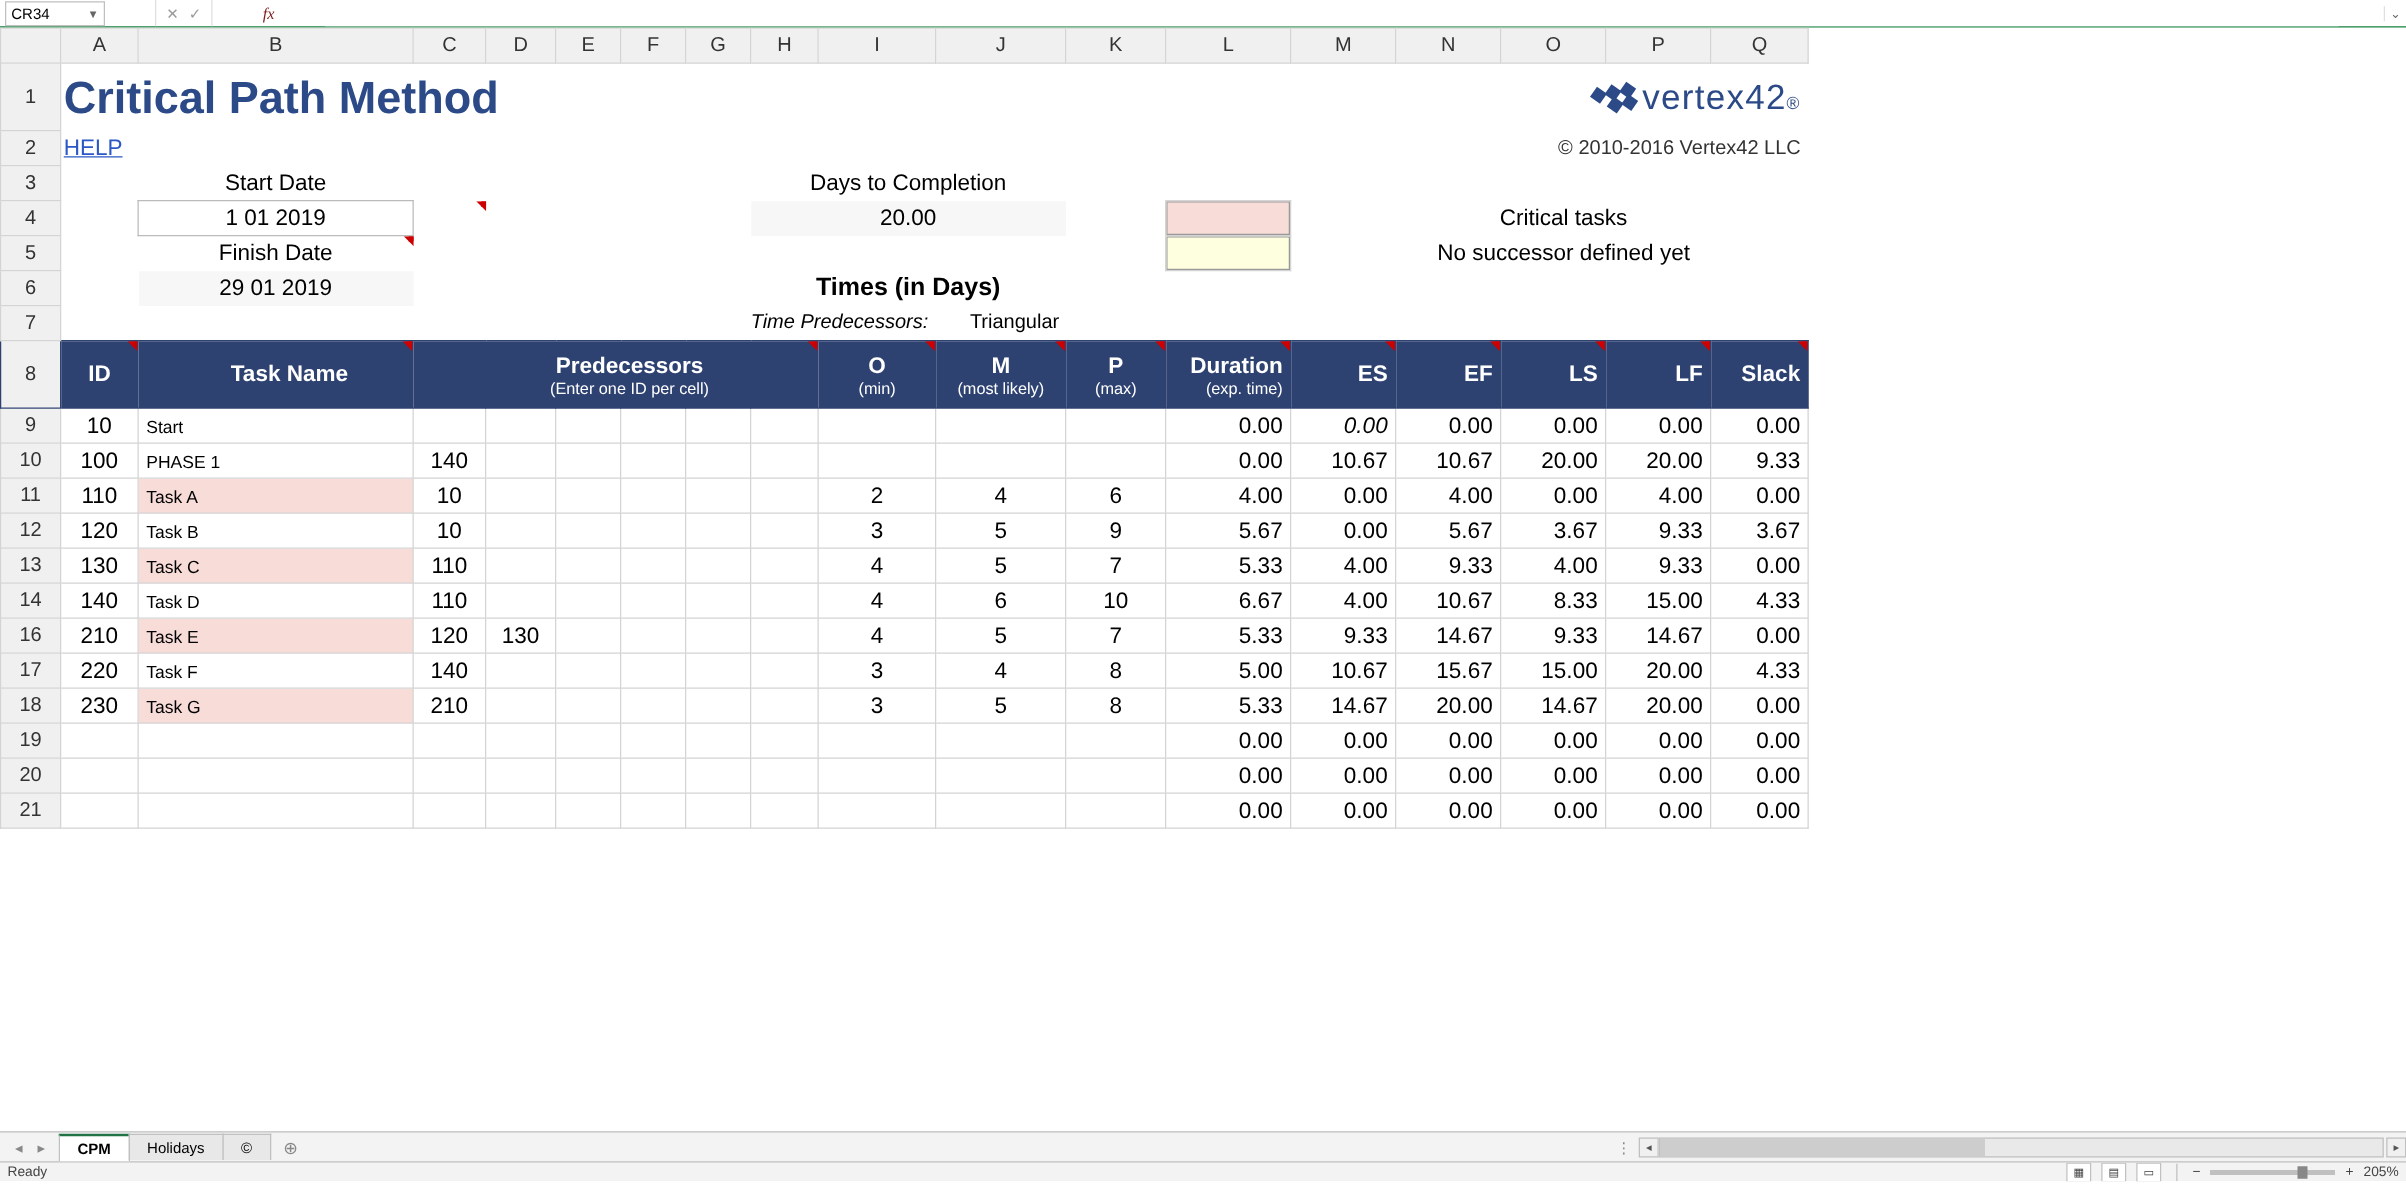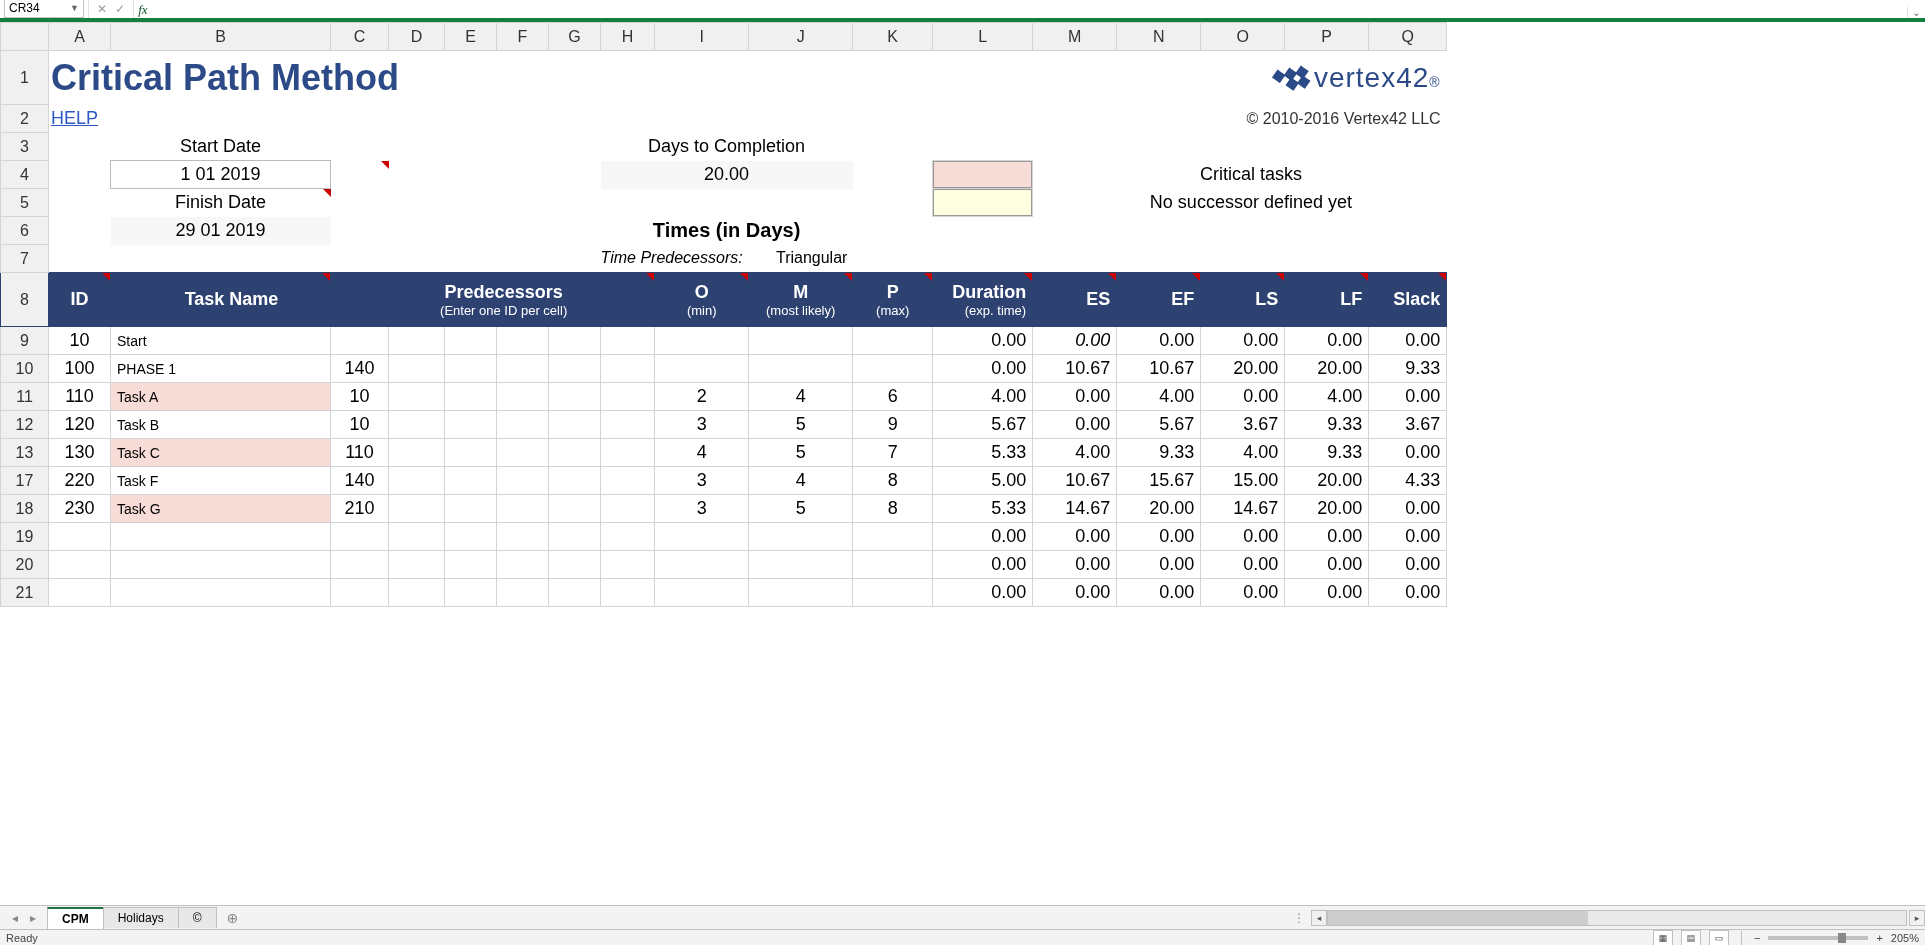--- a/index.html
+++ b/index.html
@@ -1,23 +1,23 @@
 <!DOCTYPE html>
 <html><head>
 <meta charset="utf-8">
 <style>
 * { box-sizing: border-box; margin: 0; padding: 0; }
 body { font-family: Arial, sans-serif; font-size: 13px; background: #fff; color: #000; overflow: hidden; }
 
 
-.formula-bar { display: flex; align-items: flex-end; height: 22px; border-bottom: 4px solid #15803d; background: #fff; }
+.formula-bar { display: flex; align-items: center; height: 22px; border-bottom: 1px solid #15803d; background: #fff; gap: 36px; }
 .name-box { width: 80px; height: 20px; border: 1px solid #c0c0c0; padding: 0 4px; font-size: 12px; display: flex; align-items: center; justify-content: space-between; margin: 0 4px; }
 .name-box .dd { font-size: 9px; color: #666; }
 .fb-icons { display: flex; gap: 8px; padding: 0 8px; color: #999; font-size: 12px; border-left: 1px solid #e0e0e0; border-right: 1px solid #e0e0e0; height: 100%; align-items: center; }
-.fx { font-style: italic; font-family: 'Times New Roman', serif; color: #14532d; padding: 0 4px; }
+.fx { font-style: italic; font-family: 'Times New Roman', serif; color: #7f1d1d; padding: 0 4px; }
 .formula-input { flex: 1; height: 20px; border: none; padding: 0 6px; }
 .fb-expand { width: 18px; text-align: center; color: #666; font-size: 10px; border-left: 1px solid #e0e0e0; }
 
 
 .sheet-wrap { position: relative; height: calc(100vh - 22px - 24px - 20px); overflow: hidden; }
 .sheet { border-collapse: collapse; table-layout: fixed; }
 .sheet th, .sheet td { border: 1px solid #d4d4d4; height: 28px; vertical-align: middle; white-space: nowrap; overflow: hidden; }
 
 
 .corner { width: 48px; background: #f0f0f0; border: 1px solid #aaa; }
@@ -346,20 +346,60 @@
           <td class="cell-id">5</td>
           <td class="cell-id">7</td>
           <td class="cell-num">5.33</td>
           <td class="cell-num">4.00</td>
           <td class="cell-num">9.33</td>
           <td class="cell-num">4.00</td>
           <td class="cell-num">9.33</td>
           <td class="cell-num">0.00</td>
         </tr>
         <tr>
+          <th class="row-h">14</th>
+          <td class="cell-id">140</td>
+          <td class="cell-text">Task D</td>
+          <td class="cell-id">110</td>
+          <td class="cell-id"></td>
+          <td class="cell-id"></td>
+          <td class="cell-id"></td>
+          <td class="cell-id"></td>
+          <td class="cell-id"></td>
+          <td class="cell-id">4</td>
+          <td class="cell-id">6</td>
+          <td class="cell-id">10</td>
+          <td class="cell-num">6.67</td>
+          <td class="cell-num">4.00</td>
+          <td class="cell-num">10.67</td>
+          <td class="cell-num">8.33</td>
+          <td class="cell-num">15.00</td>
+          <td class="cell-num">4.33</td>
+        </tr>
+        <tr>
+          <th class="row-h">16</th>
+          <td class="cell-id">210</td>
+          <td class="cell-text critical">Task E</td>
+          <td class="cell-id">120</td>
+          <td class="cell-id">130</td>
+          <td class="cell-id"></td>
+          <td class="cell-id"></td>
+          <td class="cell-id"></td>
+          <td class="cell-id"></td>
+          <td class="cell-id">4</td>
+          <td class="cell-id">5</td>
+          <td class="cell-id">7</td>
+          <td class="cell-num">5.33</td>
+          <td class="cell-num">9.33</td>
+          <td class="cell-num">14.67</td>
+          <td class="cell-num">9.33</td>
+          <td class="cell-num">14.67</td>
+          <td class="cell-num">0.00</td>
+        </tr>
+        <tr>
           <th class="row-h">17</th>
           <td class="cell-id">220</td>
           <td class="cell-text">Task F</td>
           <td class="cell-id">140</td>
           <td class="cell-id"></td>
           <td class="cell-id"></td>
           <td class="cell-id"></td>
           <td class="cell-id"></td>
           <td class="cell-id"></td>
           <td class="cell-id">3</td>

